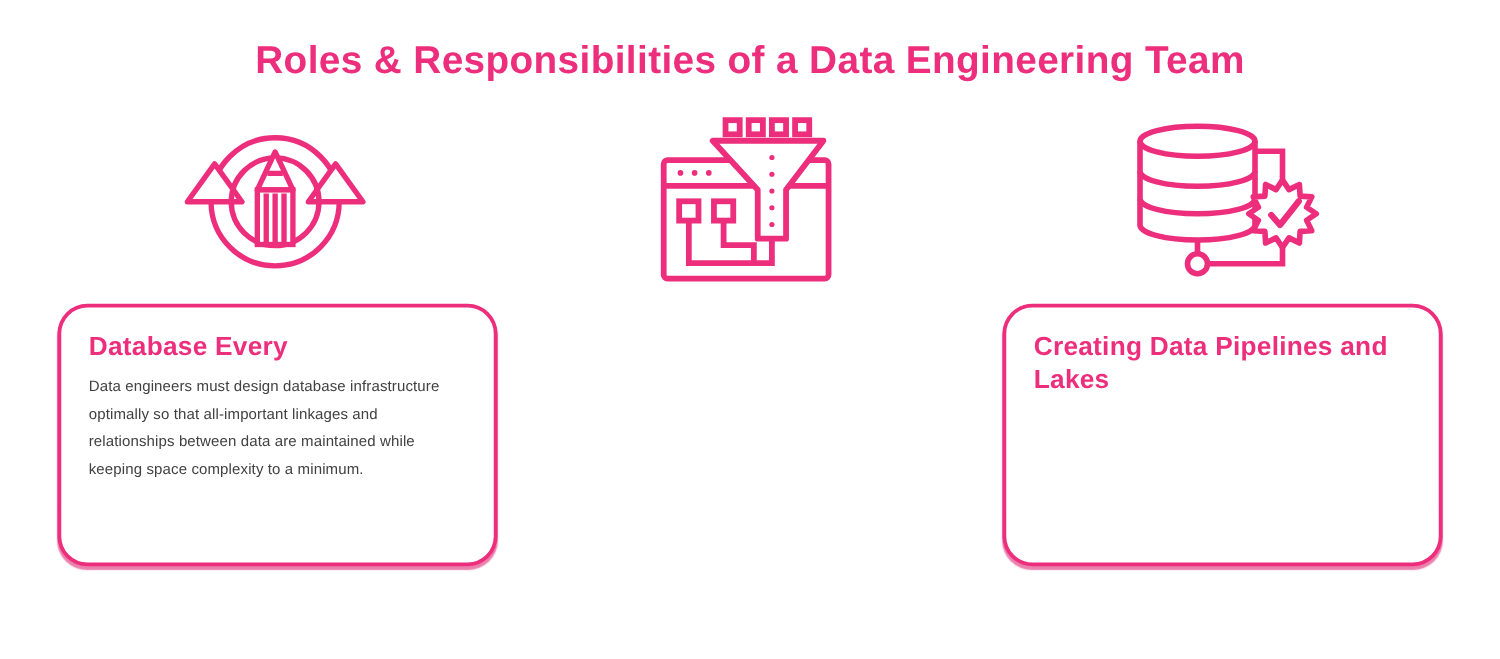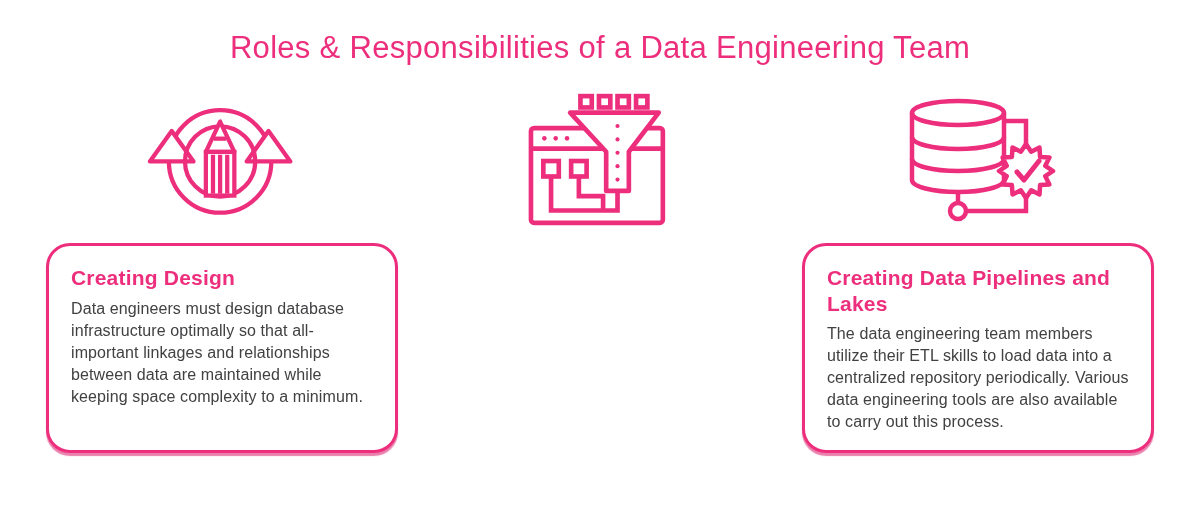--- a/index.html
+++ b/index.html
@@ -10,21 +10,21 @@
   html,body{background:#fff;}
   body{
     font-family:"Liberation Sans","DejaVu Sans",sans-serif;
     width:1200px;height:527px;overflow:hidden;
   }
   .page{width:1200px;height:527px;background:#fff;position:relative;}
   .page-title{
     text-align:center;
     padding-top:30px;
     font-size:31px;
-    font-weight:400;
+    font-weight:700;
     letter-spacing:.3px;
     color:var(--pink);
   }
   .grid{
     margin-top:26px;
     display:flex;
     justify-content:center;
     gap:26px;
   }
   .column{
@@ -54,21 +54,21 @@
   .card-title{
     color:var(--pink);
     font-size:21px;
     font-weight:700;
     line-height:1.22;
     margin-bottom:7px;
     letter-spacing:.2px;
   }
   .card-body{
     color:var(--ink);
-    font-size:16px;
+    font-size:12px;
     line-height:22px;
     letter-spacing:.1px;
   }
 </style>
 </head>
 <body>
 
 <div class="page">
 
   <h1 class="page-title">Roles &amp; Responsibilities of a Data Engineering Team</h1>
@@ -86,21 +86,21 @@
             <polygon points="78,28 63,60 93,60" fill="#fff" stroke-linejoin="round"></polygon>
             <line x1="71.5" y1="46" x2="84.5" y2="46"></line>
             <rect x="63" y="60" width="30" height="46" fill="#fff"></rect>
             <line x1="70.5" y1="63" x2="70.5" y2="104"></line>
             <line x1="78" y1="63" x2="78" y2="104"></line>
             <line x1="85.5" y1="63" x2="85.5" y2="104"></line>
           </g>
         </svg>
       </div>
       <div class="card">
-        <h2 class="card-title">Creating Design</h2>
+        <h2 class="card-title">Database Every</h2>
         <p class="card-body">Data engineers must design database infrastructure optimally so that all-important linkages and relationships between data are maintained while keeping space complexity to a minimum.</p>
       </div>
     </div>
 
     <div class="column">
       <div class="icon-wrap" aria-label="etl-funnel-pipeline-icon">
         <svg width="158" height="136" viewBox="0 0 150 132" fill="none">
           <g stroke="#ED2E7C" stroke-width="4.5">
             <rect x="8" y="35" width="128" height="92" rx="3" fill="none"></rect>
             <line x1="8" y1="55" x2="136" y2="55"></line>
@@ -141,18 +141,17 @@
             <path d="M14 68 A 46 12 0 0 0 106 68" fill="none"></path>
             <line x1="14" y1="22" x2="14" y2="89"></line>
             <line x1="106" y1="22" x2="106" y2="89"></line>
             <polygon fill="#fff" stroke-linejoin="round" points="155,80 147.3,74.8 151.4,66.5 142.1,65.9 141.5,56.6 133.2,60.7 128,53 122.8,60.7 114.5,56.6 113.9,65.9 104.6,66.5 108.7,74.8 101,80 108.7,85.2 104.6,93.5 113.9,94.1 114.5,103.4 122.8,99.3 128,107 133.2,99.3 141.5,103.4 142.1,94.1 151.4,93.5 147.3,85.2"></polygon>
             <path d="M119 81 l 7 8 l 15 -19" fill="none" stroke-width="5" stroke-linecap="round" stroke-linejoin="round"></path>
           </g>
         </svg>
       </div>
       <div class="card">
         <h2 class="card-title">Creating Data Pipelines and Lakes</h2>
-        <p class="card-body">The data engineering team members utilize their ETL skills to load data into a centralized repository periodically. Various data engineering tools are also available to carry out this process.</p>
       </div>
     </div>
 
   </div>
 </div>
 
 </body></html>

